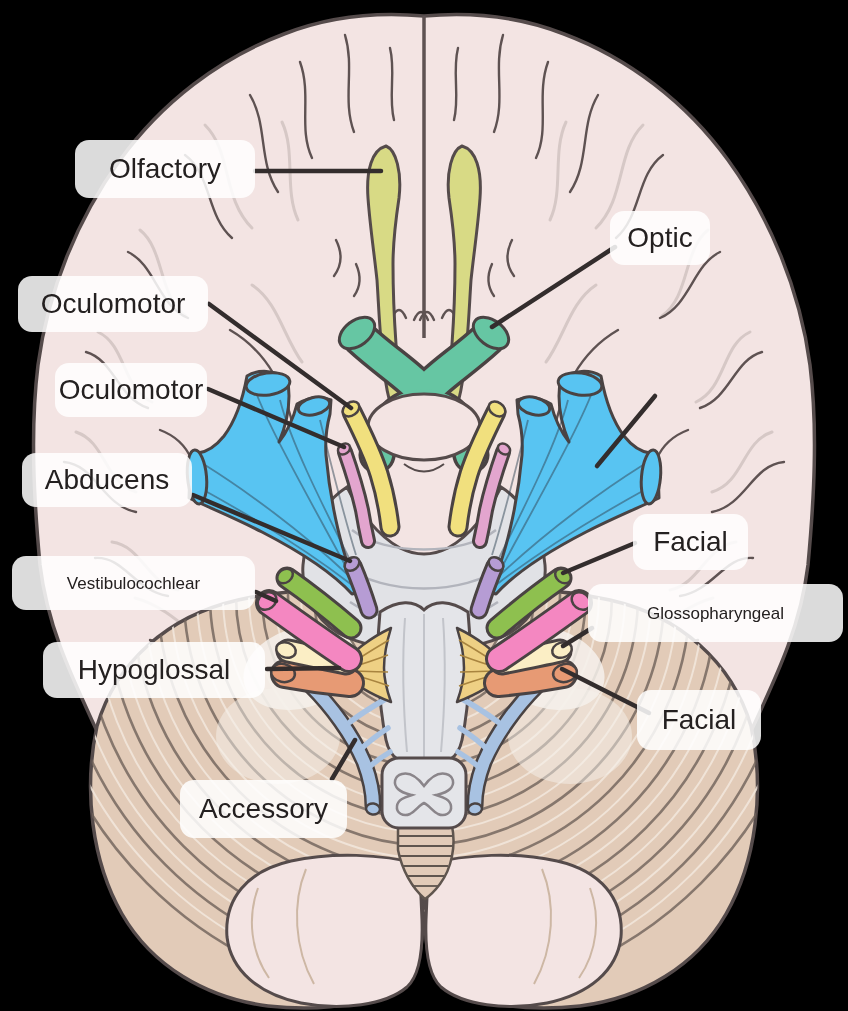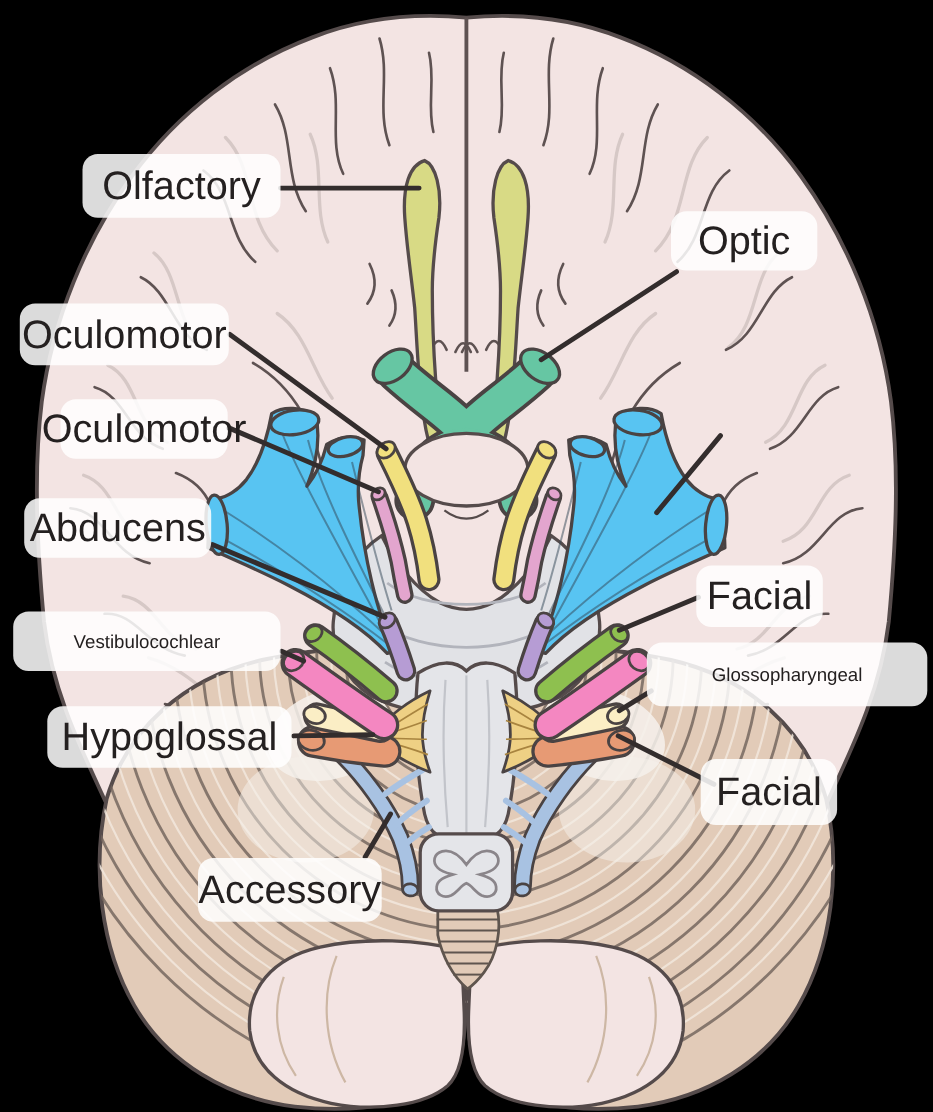--- a/index.html
+++ b/index.html
@@ -1,21 +1,21 @@
 <!DOCTYPE html>
 <html><head>
 <meta charset="utf-8">
 <style>
   html,body{margin:0;padding:0;background:#000;}
   .stage{position:relative;width:848px;height:1011px;background:#000;overflow:hidden;
          font-family:"Liberation Sans","DejaVu Sans",sans-serif;}
   .stage svg{position:absolute;left:0;top:0;}
   .lbl{position:absolute;display:flex;align-items:center;justify-content:center;
        background:rgba(255,255,255,0.86);border-radius:14px;color:#242020;
-       font-size:36px;line-height:1;white-space:nowrap;}
+       font-size:28px;line-height:1;white-space:nowrap;}
   .lbl.sm{font-size:17px;}
 </style>
 </head>
 <body>
 
 <div class="stage">
 
 <svg width="848" height="1011" viewBox="0 0 848 1011">
 
   <defs>
@@ -257,21 +257,21 @@
     <line x1="256" y1="592" x2="276" y2="601"></line>
     <line x1="635" y1="543" x2="563" y2="573"></line>
     <line x1="592" y1="628" x2="563" y2="646"></line>
     <line x1="267" y1="669" x2="339" y2="668"></line>
     <line x1="649" y1="713" x2="562" y2="669"></line>
     <line x1="332" y1="779" x2="355" y2="740"></line>
   </g>
 </svg>
 
 <div class="lbl" style="left:75px;top:140px;width:180px;height:58px">Olfactory</div>
-<div class="lbl" style="left:610px;top:192px;width:133px;height:54px">Optic</div>
+<div class="lbl" style="left:610px;top:211px;width:100px;height:54px">Optic</div>
 <div class="lbl" style="left:18px;top:276px;width:190px;height:56px">Oculomotor</div>
 <div class="lbl" style="left:55px;top:363px;width:152px;height:54px">Oculomotor</div>
 <div class="lbl" style="left:22px;top:453px;width:170px;height:54px">Abducens</div>
 <div class="lbl sm" style="left:12px;top:556px;width:243px;height:54px">Vestibulocochlear</div>
 <div class="lbl" style="left:633px;top:514px;width:115px;height:56px">Facial</div>
 <div class="lbl sm" style="left:588px;top:584px;width:255px;height:58px">Glossopharyngeal</div>
 <div class="lbl" style="left:43px;top:642px;width:222px;height:56px">Hypoglossal</div>
 <div class="lbl" style="left:637px;top:690px;width:124px;height:60px">Facial</div>
 <div class="lbl" style="left:180px;top:780px;width:167px;height:58px">Accessory</div>
 

